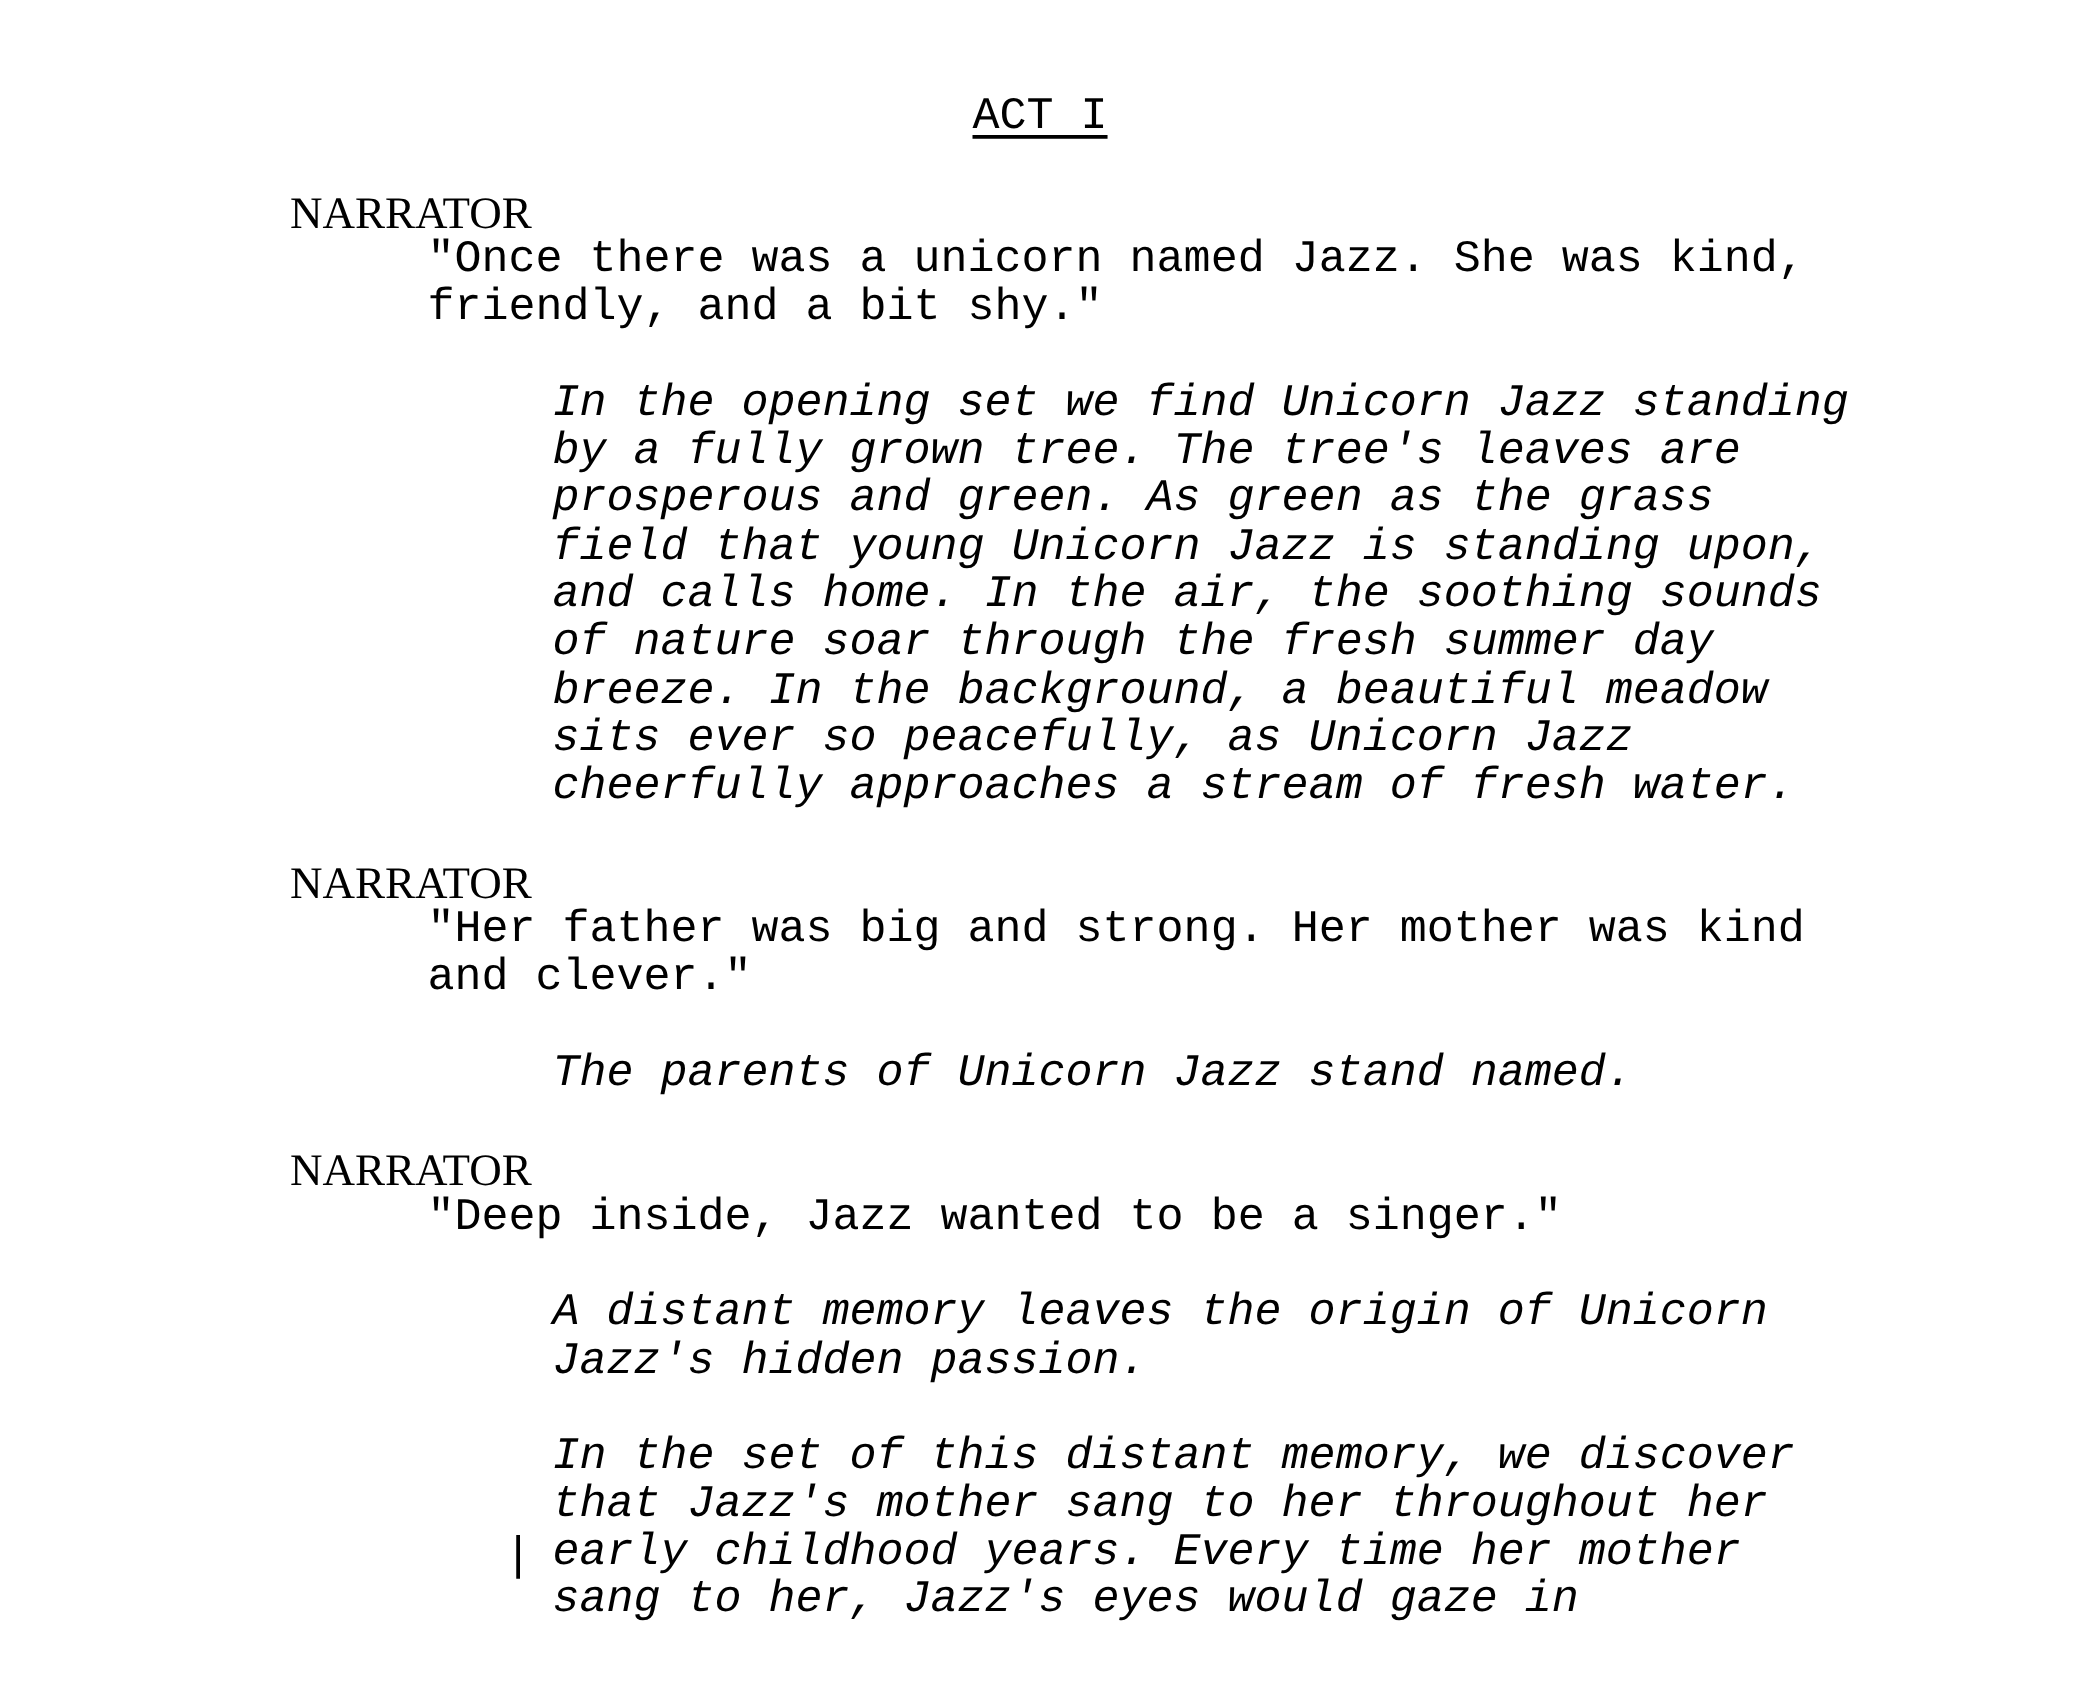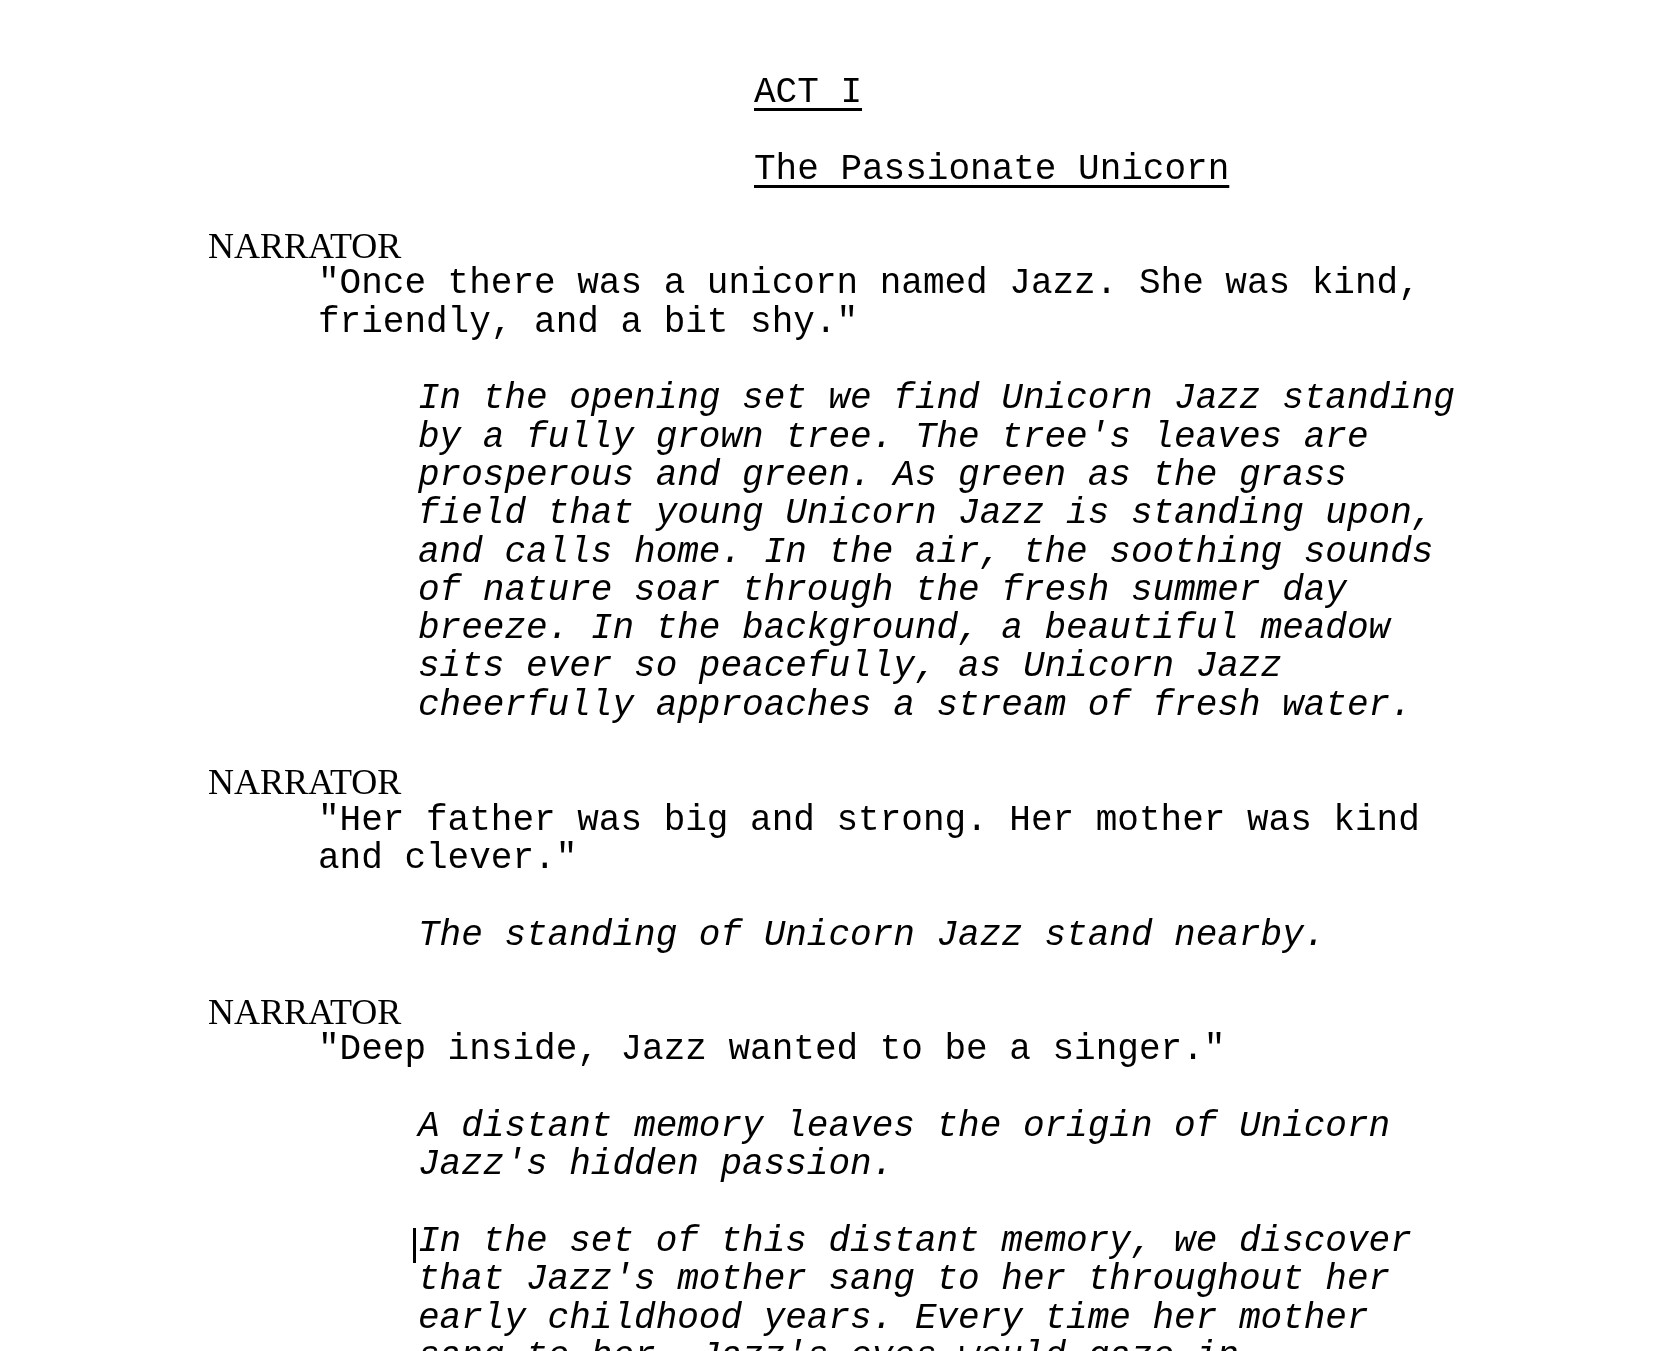--- a/index.html
+++ b/index.html
@@ -16,20 +16,21 @@
     position: relative;
     width: 1659px;
     height: 1351px;
     background: #ffffff;
     font-family: "Liberation Mono", "DejaVu Sans Mono", monospace;
     font-size: 36px;
     line-height: 38.3px;
     color: #000000;
     padding-top: 74px;
     box-sizing: border-box;
+    padding-left: 24px;
   }
   .block {
     white-space: pre;
     margin: 38.3px 0 0 0;
   }
   .block:first-child {
     margin-top: 0;
   }
   .act-heading, .scene-title {
     margin-left: 754px;
@@ -58,21 +59,20 @@
     background: #000000;
   }
 </style>
 </head>
 <body>
 
 <div class="page">
 
   <div class="block act-heading">ACT I</div>
 
-  <div class="block scene-title">The Passionate Unicorn</div>
 
   <div class="block speaker">NARRATOR</div>
 
   <div class="block dialogue">"Once there was a unicorn named Jazz. She was kind,
 friendly, and a bit shy."</div>
 
   <div class="block direction">In the opening set we find Unicorn Jazz standing
 by a fully grown tree. The tree's leaves are
 prosperous and green. As green as the grass
 field that young Unicorn Jazz is standing upon,
@@ -80,21 +80,21 @@
 of nature soar through the fresh summer day
 breeze. In the background, a beautiful meadow
 sits ever so peacefully, as Unicorn Jazz
 cheerfully approaches a stream of fresh water.</div>
 
   <div class="block speaker">NARRATOR</div>
 
   <div class="block dialogue">"Her father was big and strong. Her mother was kind
 and clever."</div>
 
-  <div class="block direction">The standing of Unicorn Jazz stand nearby.</div>
+  <div class="block direction">The parents of Unicorn Jazz stand named.</div>
 
   <div class="block speaker">NARRATOR</div>
 
   <div class="block dialogue">"Deep inside, Jazz wanted to be a singer."</div>
 
   <div class="block direction">A distant memory leaves the origin of Unicorn
 Jazz's hidden passion.</div>
 
   <div class="block direction">In the set of this distant memory, we discover
 that Jazz's mother sang to her throughout her

